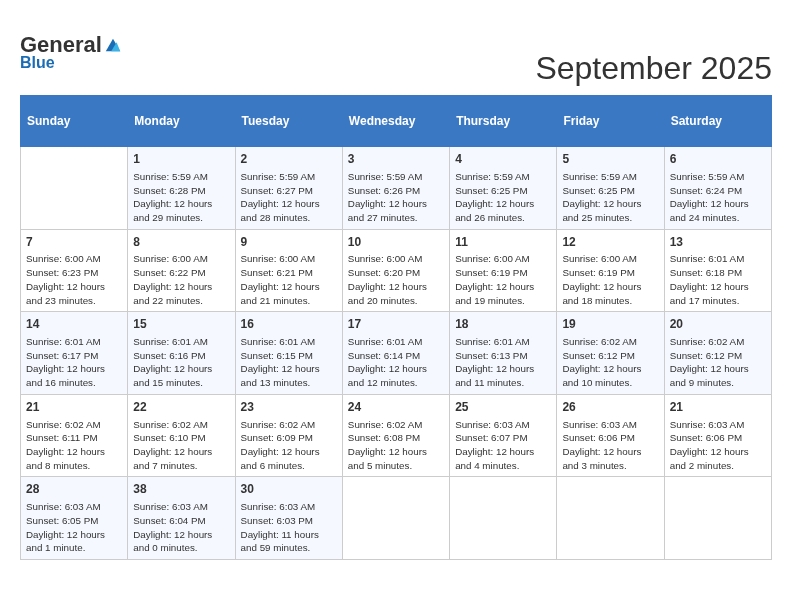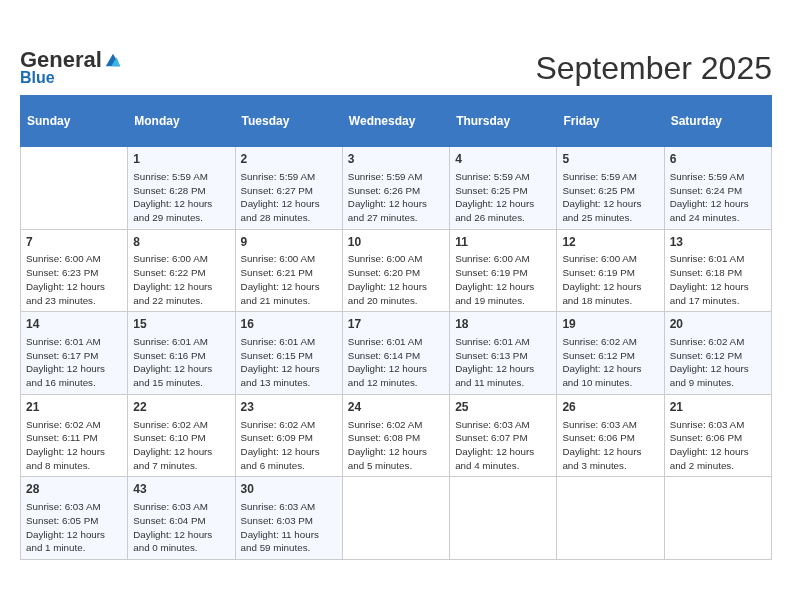--- a/index.html
+++ b/index.html
@@ -6,21 +6,21 @@
     body {
       font-family: Arial, sans-serif;
       background: #fff;
       width: 792px;
       min-height: 612px;
       padding: 16px 20px;
     }
     .header {
       display: flex;
       justify-content: space-between;
-      align-items: flex-end;
+      align-items: center;
       margin-bottom: 8px;
     }
     .logo {
       display: flex;
       flex-direction: column;
       align-items: flex-start;
     }
     .logo-text {
       display: flex;
       align-items: center;
@@ -324,21 +324,21 @@
       </tr>
       <tr>
         <td>
           <span class="day-number">28</span>
           <div class="day-info" style="white-space: pre-line;">Sunrise: 6:03 AM
 Sunset: 6:05 PM
 Daylight: 12 hours
 and 1 minute.</div>
         </td>
         <td>
-          <span class="day-number">43</span>
+          <span class="day-number">38</span>
           <div class="day-info" style="white-space: pre-line;">Sunrise: 6:03 AM
 Sunset: 6:04 PM
 Daylight: 12 hours
 and 0 minutes.</div>
         </td>
         <td>
           <span class="day-number">30</span>
           <div class="day-info" style="white-space: pre-line;">Sunrise: 6:03 AM
 Sunset: 6:03 PM
 Daylight: 11 hours

